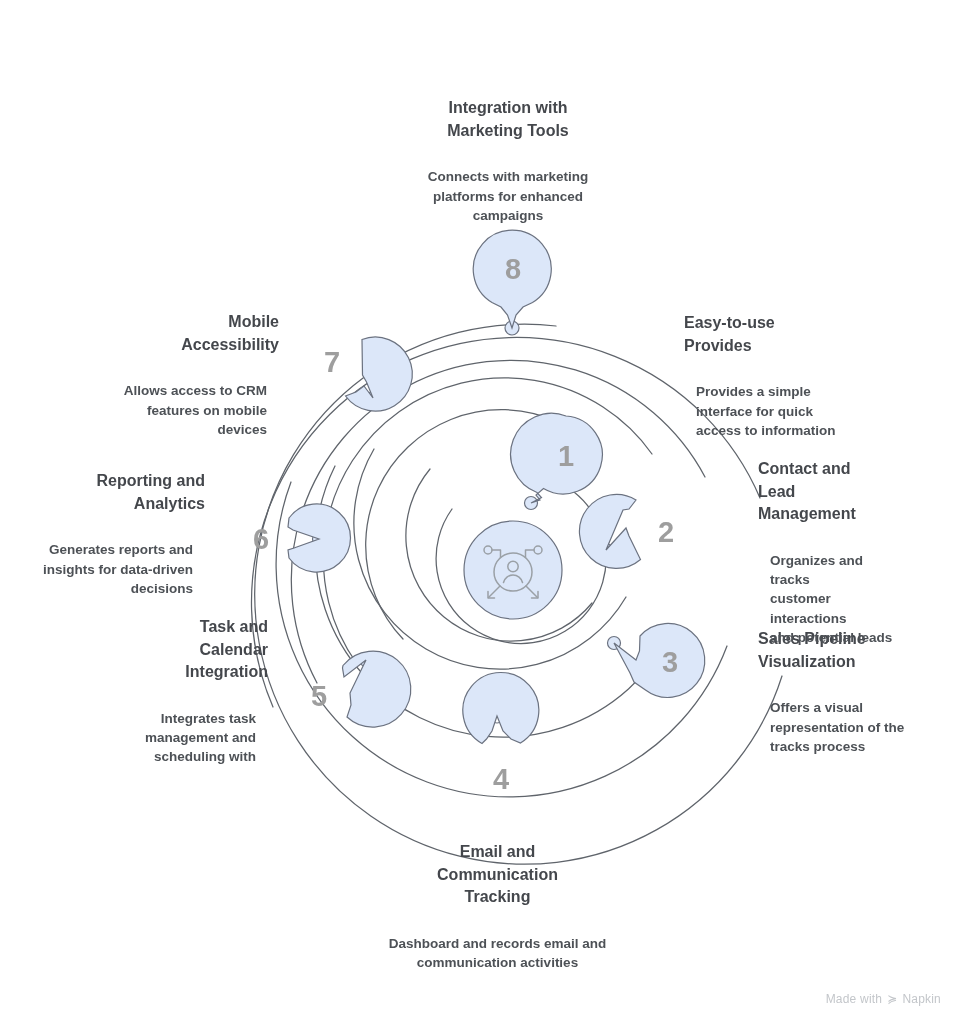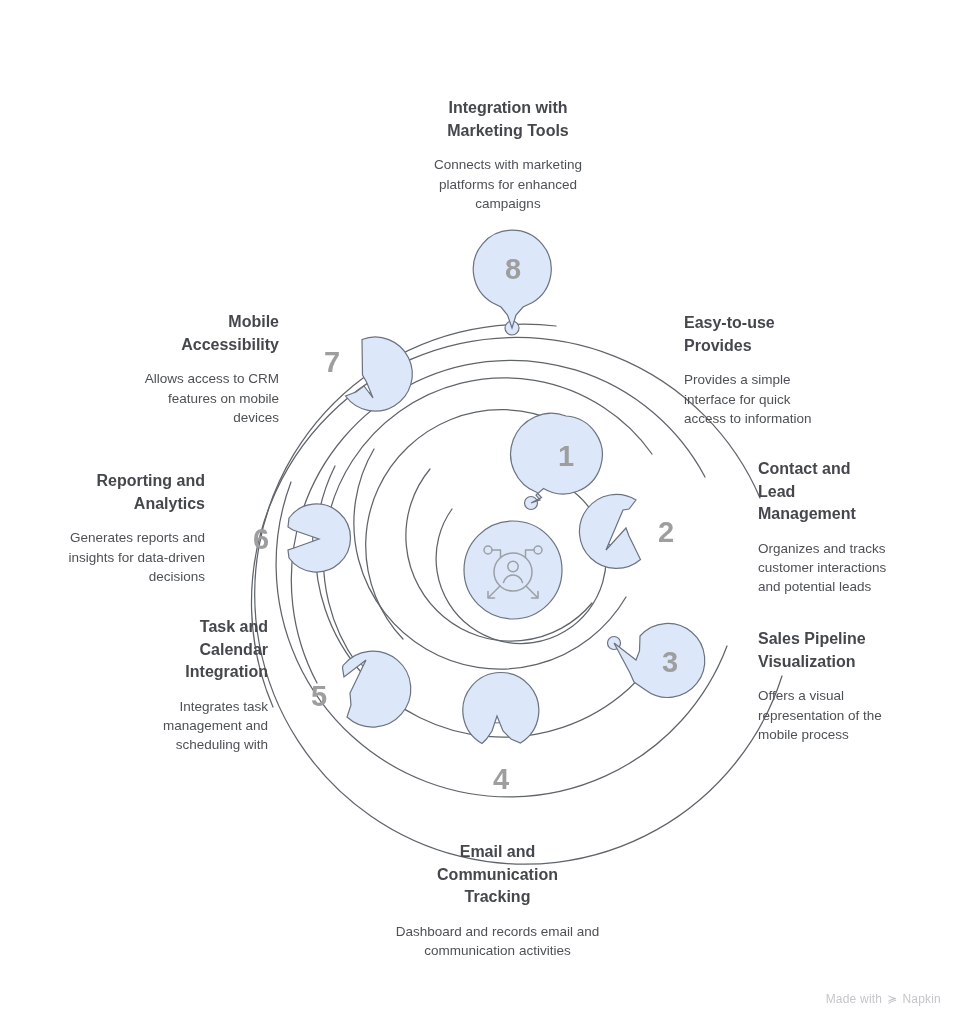--- a/index.html
+++ b/index.html
@@ -33,24 +33,24 @@
   .label-title {
     font-size: 16px;
     font-weight: bold;
     color: #44474c;
     line-height: 1.42;
     margin: 0;
     white-space: pre-line;
   }
   .label-desc {
     font-size: 13.5px;
-    font-weight: normal;
+    font-weight: bold;
     color: #4d5156;
     line-height: 1.42;
-    margin: 0;
+    margin: 12px;
     white-space: pre-line;
   }
   .ta-center { text-align: center; }
   .ta-right  { text-align: right; }
   .ta-left   { text-align: left; }
   .gap-sm { height: 13px; }
 
   .bubble-num {
     font-size: 29px;
     font-weight: bold;
@@ -237,21 +237,21 @@
     <p class="label-desc">Dashboard and records email and
 communication activities</p>
   </div>
 
   <div class="label-block ta-left" style="left:758px; top:628px; width:180px;">
     <p class="label-title">Sales Pipeline
 Visualization</p>
     <div class="gap-sm"></div>
     <p class="label-desc">Offers a visual
 representation of the
-mobile process</p>
+tracks process</p>
   </div>
 
   <div class="label-block ta-left" style="left:758px; top:458px; width:160px;">
     <p class="label-title">Contact and
 Lead
 Management</p>
     <div class="gap-sm"></div>
     <p class="label-desc">Organizes and tracks
 customer interactions
 and potential leads</p>

